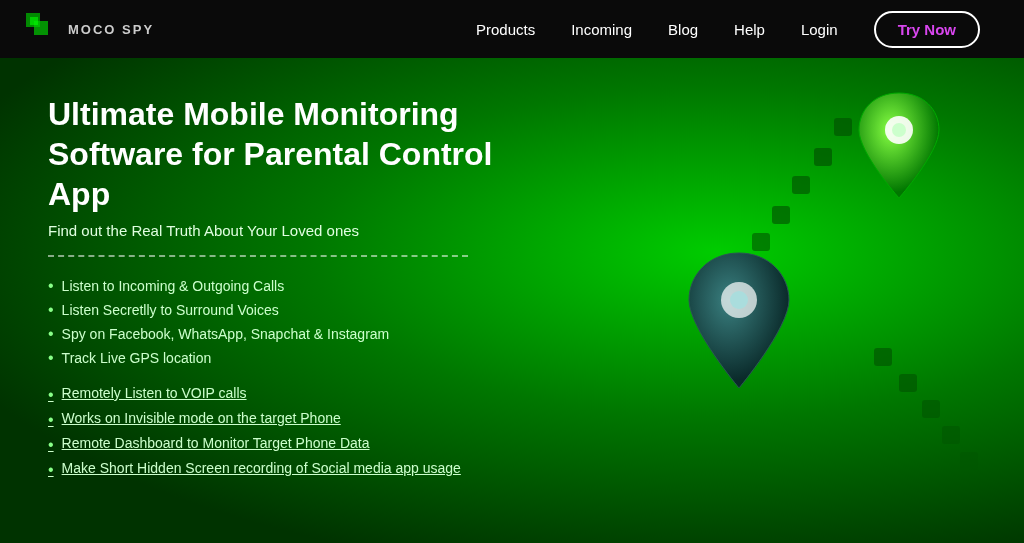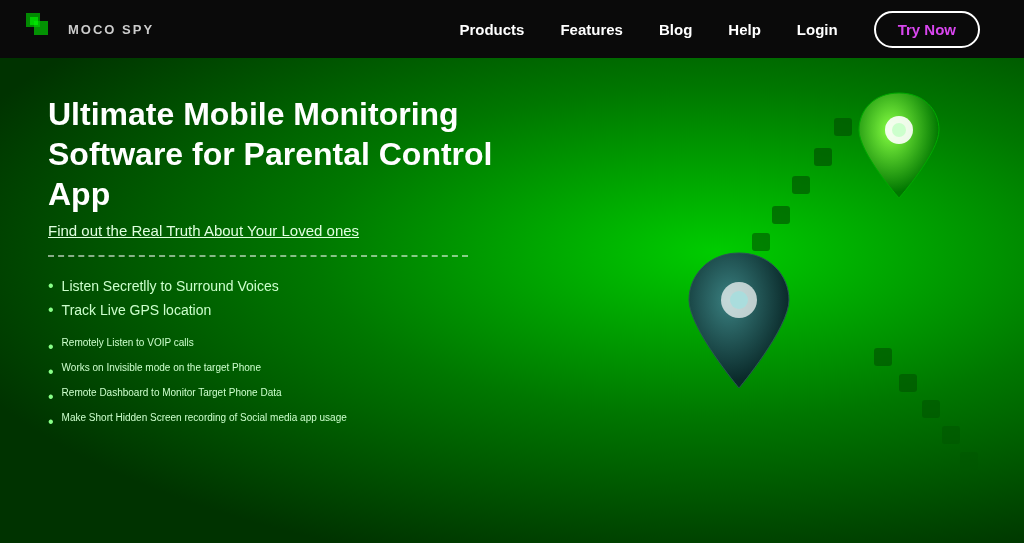--- a/index.html
+++ b/index.html
@@ -40,21 +40,21 @@
     .nav-links {
       display: flex;
       align-items: center;
       gap: 36px;
       margin-left: auto;
       margin-right: 20px;
     }
     .nav-link {
       color: #fff;
       font-size: 15px;
-      font-weight: 700;
+      font-weight: 400;
       text-decoration: none;
       cursor: pointer;
     }
     .nav-try-btn {
       border: 2px solid #fff;
       border-radius: 24px;
       padding: 8px 22px;
       color: #d946ef;
       font-size: 15px;
       font-weight: 600;
@@ -95,21 +95,20 @@
       font-weight: 800;
       line-height: 1.25;
       margin-bottom: 8px;
     }
 
     .hero-subtitle {
       color: #e0ffe0;
       font-size: 15px;
       font-weight: 400;
       margin-bottom: 16px;
-      text-decoration: underline;
     }
 
     .hero-divider {
       width: 420px;
       border: none;
       border-top: 2px dashed #ffffff88;
       margin-bottom: 20px;
     }
 
     .features-list {
@@ -129,25 +128,26 @@
       color: #88ff88;
       font-size: 16px;
       flex-shrink: 0;
     }
 
     .features-list-2 {
       list-style: none;
     }
     .features-list-2 li {
       color: #ccffcc;
-      font-size: 10px;
+      font-size: 14px;
       margin-bottom: 6px;
       display: flex;
       align-items: flex-start;
       gap: 8px;
+      text-decoration: underline;
     }
     .features-list-2 li::before {
       content: '•';
       color: #88ff88;
       font-size: 16px;
       flex-shrink: 0;
       margin-top: 1px;
     }
 
     
@@ -194,21 +194,21 @@
     <svg class="logo-icon" viewBox="0 0 36 36">
       <rect x="2" y="2" width="14" height="14" fill="#00aa00" opacity="0.8"></rect>
       <rect x="10" y="10" width="14" height="14" fill="#00cc00" opacity="0.7"></rect>
       <rect x="6" y="6" width="8" height="8" fill="#00ff00" opacity="0.6"></rect>
     </svg>
     <span class="logo-text">MOCO SPY</span>
   </div>
 
   <div class="nav-links">
     <a class="nav-link">Products</a>
-    <a class="nav-link">Features</a>
+    <a class="nav-link">Incoming</a>
     <a class="nav-link">Blog</a>
     <a class="nav-link">Help</a>
     <a class="nav-link">Login</a>
     <button class="nav-try-btn">Try Now</button>
   </div>
 </nav>
 
 <section class="hero">
 
   <div class="pins-area">
@@ -257,21 +257,23 @@
 
   <div class="hero-content">
     <h1 class="hero-title">
       <span>Ultimate Mobile Monitoring</span><br>
       <span>Software for Parental Control App</span>
     </h1>
     <p class="hero-subtitle">Find out the Real Truth About Your Loved ones</p>
     <hr class="hero-divider">
 
     <ul class="features-list">
+      <li>Listen to Incoming &amp; Outgoing Calls</li>
       <li>Listen Secretlly to Surround Voices</li>
+      <li>Spy on Facebook, WhatsApp, Snapchat &amp; Instagram</li>
       <li>Track Live GPS location</li>
     </ul>
 
     <ul class="features-list-2">
       <li>Remotely Listen to VOIP calls</li>
       <li>Works on Invisible mode on the target Phone</li>
       <li>Remote Dashboard to Monitor Target Phone Data</li>
       <li>Make Short Hidden Screen recording of Social media app usage</li>
     </ul>
   </div>

